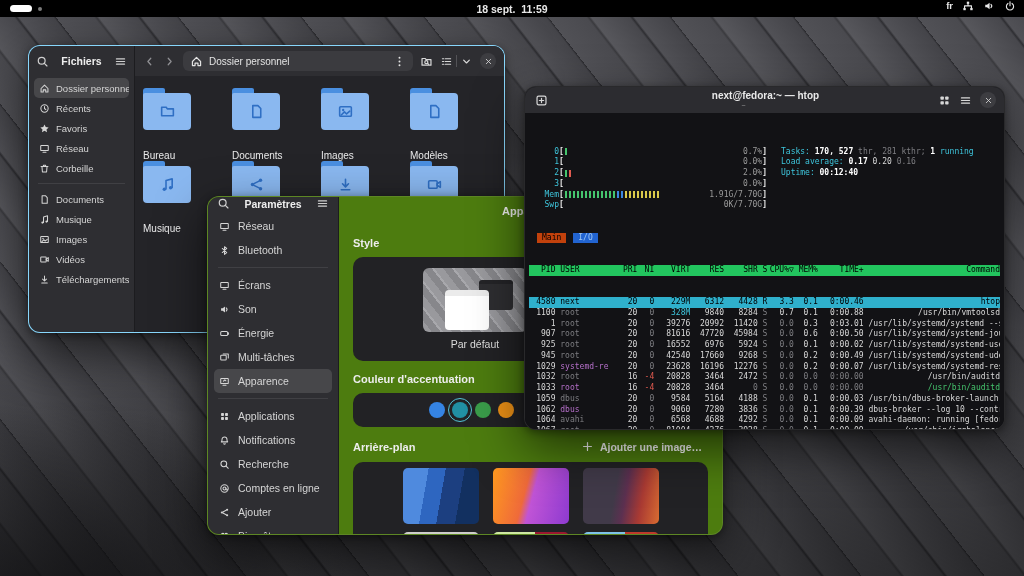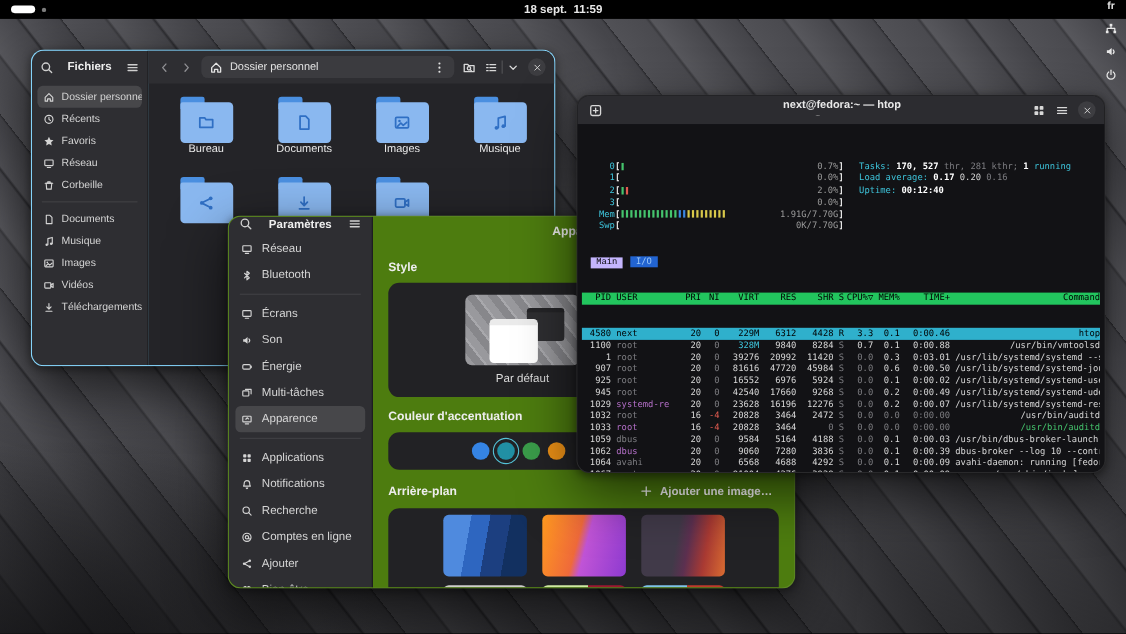--- a/index.html
+++ b/index.html
@@ -5,21 +5,21 @@
   html,body{margin:0;padding:0;background:#000;}
   .screen{position:relative;width:1024px;height:576px;overflow:hidden;
     font-family:"Liberation Sans",sans-serif;-webkit-font-smoothing:antialiased;}
   
   .topbar{position:absolute;left:0;top:0;width:100%;height:17px;background:#000;z-index:50;
     display:flex;align-items:center;color:#e8e8e8;font-size:10.5px;font-weight:700;}
   .activities{position:absolute;left:10px;top:0;height:17px;display:flex;align-items:center;gap:6px;}
   .pill{width:22px;height:7px;border-radius:4px;background:#fff;display:inline-block;}
   .dot{width:4px;height:4px;border-radius:50%;background:#7d7d7d;display:inline-block;}
   .clock{position:absolute;left:0;right:0;text-align:center;white-space:pre;}
-  .tray{position:absolute;right:8px;top:0;height:31px;display:flex;align-items:center;gap:9px;flex-direction:column;}
+  .tray{position:absolute;right:8px;top:0;height:31px;display:flex;align-items:flex-start;gap:9px;}
   .tray .kb{font-size:9.5px;font-weight:700;}
   .icn{display:inline-flex;align-items:center;justify-content:center;}
   .icn svg{width:13px;height:13px;}
   .tray .icn svg{width:12px;height:12px;}
   
   .desktop{position:absolute;left:0;top:17px;width:100%;height:559px;
     background:
       radial-gradient(420px 300px at 6% 106%, rgba(15,15,17,.8), rgba(15,15,17,0) 70%),
       linear-gradient(rgba(0,0,0,0) 55%, rgba(0,0,0,.42) 100%),
       repeating-linear-gradient(52deg,
@@ -47,21 +47,21 @@
   .f-main{flex:1;display:flex;flex-direction:column;background:#242428;}
   .f-head{height:30px;display:flex;align-items:center;gap:7px;padding:0 8px;background:#2e2e32;}
   .f-head .nav{color:#8f8f93;}
   .pathpill{flex:1;height:20px;background:#3b3b3f;border-radius:6px;display:flex;align-items:center;
     gap:6px;padding:0 7px;font-size:10px;color:#e3e3e3;}
   .pathpill .sp{flex:1;}
   .viewbtn{display:inline-flex;align-items:center;gap:3px;}
   .vsep{width:1px;height:12px;background:rgba(255,255,255,.18);display:inline-block;}
   .folder-grid{display:grid;grid-template-columns:repeat(4,89px);grid-auto-rows:73px;
     padding:12px 0 0 8px;}
-  .fold-cell{display:flex;flex-direction:column;align-items:center;gap:0;}
+  .fold-cell{display:flex;flex-direction:column;gap:20px;}
   .folder{position:relative;width:48px;height:42px;}
   .folder .flap{position:absolute;left:0;top:0;width:22px;height:11px;background:#4a8fe0;
     border-radius:3px 2px 0 0;}
   .folder .fbody{position:absolute;left:0;top:5px;right:0;bottom:0;background:#8ab8f0;
     border-radius:2px 4px 4px 4px;display:flex;align-items:center;justify-content:center;color:#2f6fc4;}
   .folder .fbody svg{width:17px;height:17px;}
   .fold-label{font-size:10px;color:#e9e9e9;}
   
   .settings{left:207px;top:196px;width:516px;height:339px;background:#4d7c0f;z-index:20;display:flex;}
   .s-side{width:130px;background:#2e2e32;border-right:1px solid #1c1c1f;display:flex;flex-direction:column;overflow:hidden;}
@@ -115,21 +115,21 @@
   .top-grid{display:grid;grid-template-columns:238px 1fr;margin-left:8px;}
   .mline{display:flex;align-items:center;width:230px;}
   .mlbl{width:22px;text-align:right;color:#3ec5dc;flex:none;}
   .br{color:#e8e8e8;font-weight:700;flex:none;}
   .mbar{flex:1;display:flex;align-items:center;gap:2px;padding-left:1px;overflow:hidden;}
   .tick{width:2px;height:7px;flex:none;}
   .mval{color:#9a9a9a;flex:none;}
   .iline{padding-left:6px;}
   .tabs{margin:0 0 0 8px;}
   .tab{display:inline-block;padding:0 5px;margin-right:7px;}
-  .tab.act{background:#c4b5fd;color:#000;font-family:Liberation Mono, monospace;}
+  .tab.act{background:#c2410c;color:#000;}
   .tab.io{background:#2264d1;color:#9cc7f5;}
   .ht-head,.ht-row{display:flex;width:100%;}
   .ht-head{background:#22c55e;color:#000;}
   .ht-row.sel{background:#2fb0cc;}
   .ht-row.sel span{color:#000 !important;}
   .cpid{width:5.5ch;text-align:right;flex:none;}
   .cuser{width:12ch;text-align:left;padding-left:1ch;flex:none;overflow:hidden;}
   .cpri{width:4ch;text-align:right;flex:none;}
   .cni{width:3.5ch;text-align:right;flex:none;}
   .cvirt{width:7.5ch;text-align:right;flex:none;}
@@ -386,20 +386,33 @@
               </div>
             </div>
             <div class="fold-label">Images</div>
           </div>
           <div class="fold-cell">
             <div class="folder">
               <div class="flap"></div>
               <div class="fbody">
                 <span class="icn">
                   <svg viewBox="0 0 16 16" fill="none" stroke="currentColor" stroke-width="1.5" stroke-linecap="round" stroke-linejoin="round">
+                    <path d="M4.5 2.5h4.8L12 5.2v8.3H4.5z"></path>
+                  </svg>
+                </span>
+              </div>
+            </div>
+            <div class="fold-label">Modèles</div>
+          </div>
+          <div class="fold-cell">
+            <div class="folder">
+              <div class="flap"></div>
+              <div class="fbody">
+                <span class="icn">
+                  <svg viewBox="0 0 16 16" fill="none" stroke="currentColor" stroke-width="1.5" stroke-linecap="round" stroke-linejoin="round">
                     <path d="M6.6 12.3V4.2l5.8-1.5v8.2"></path>
                     <circle cx="5" cy="12.4" r="1.6" fill="currentColor" stroke="none"></circle>
                     <circle cx="10.9" cy="11" r="1.6" fill="currentColor" stroke="none"></circle>
                   </svg>
                 </span>
               </div>
             </div>
             <div class="fold-label">Musique</div>
           </div>
           <div class="fold-cell">

